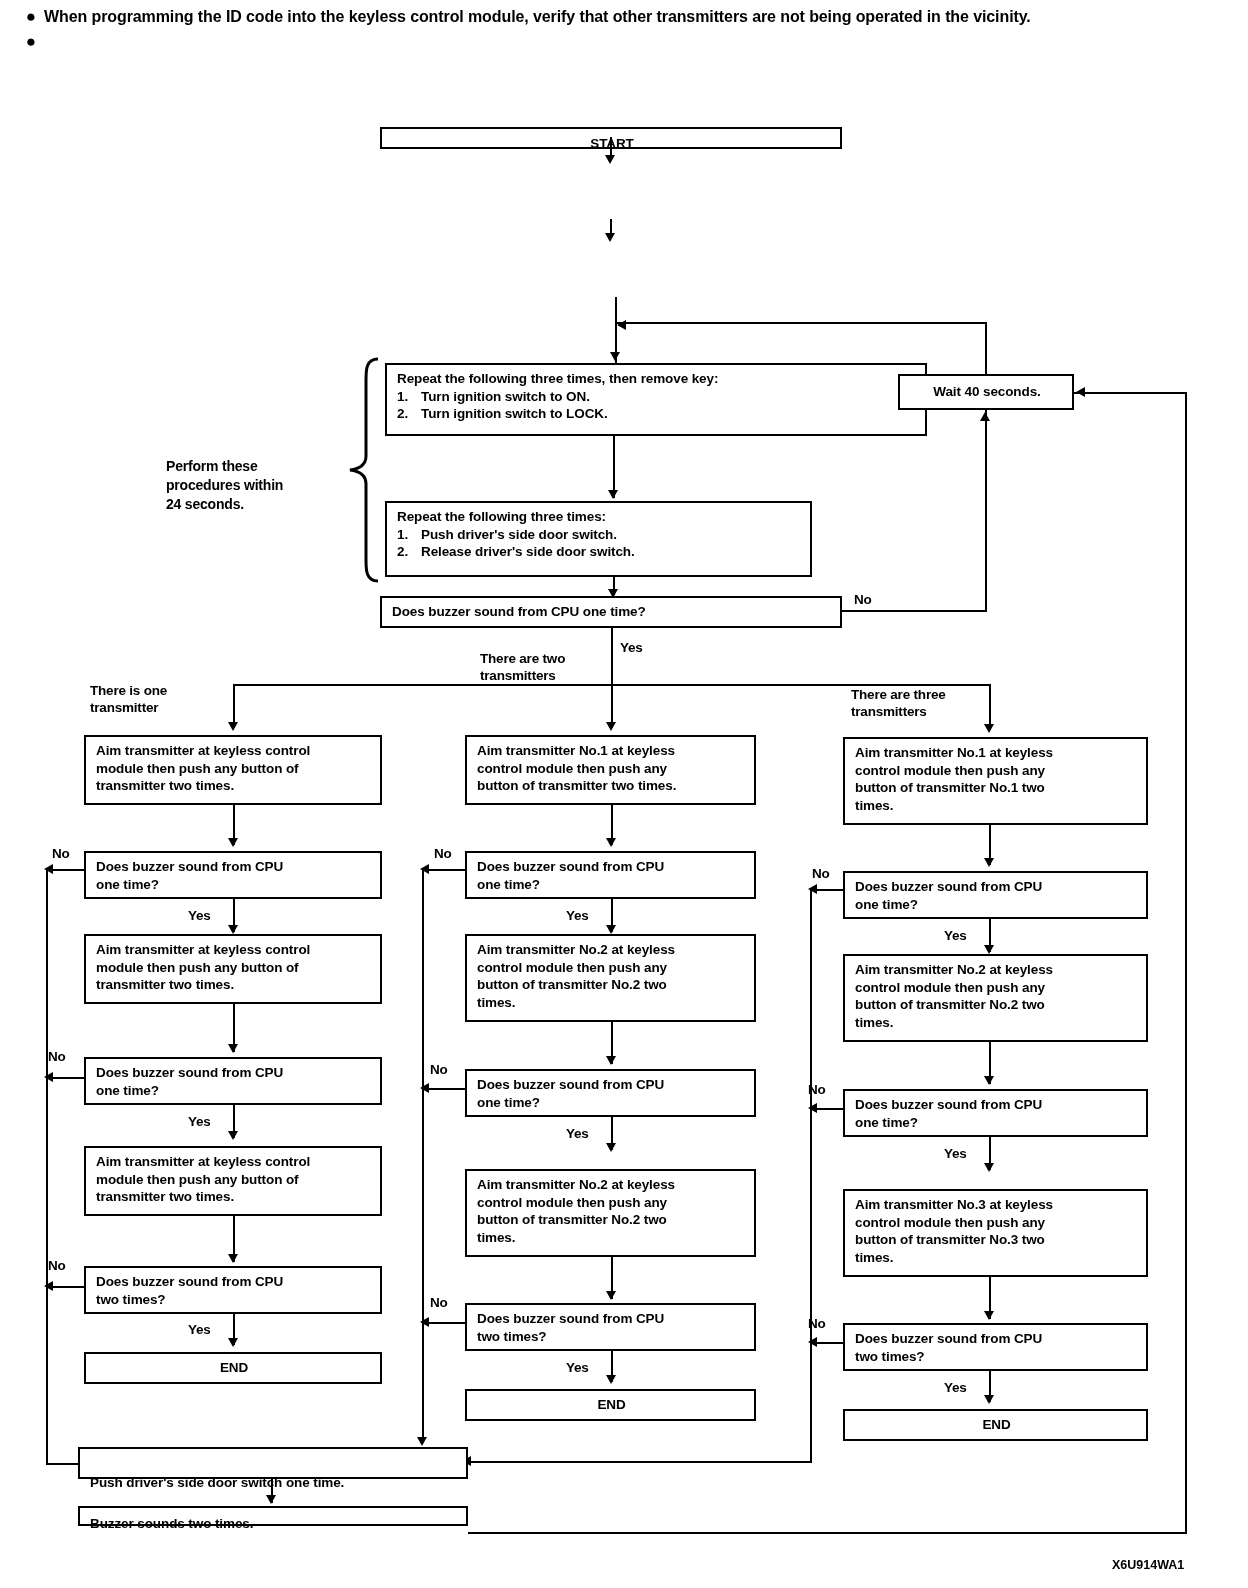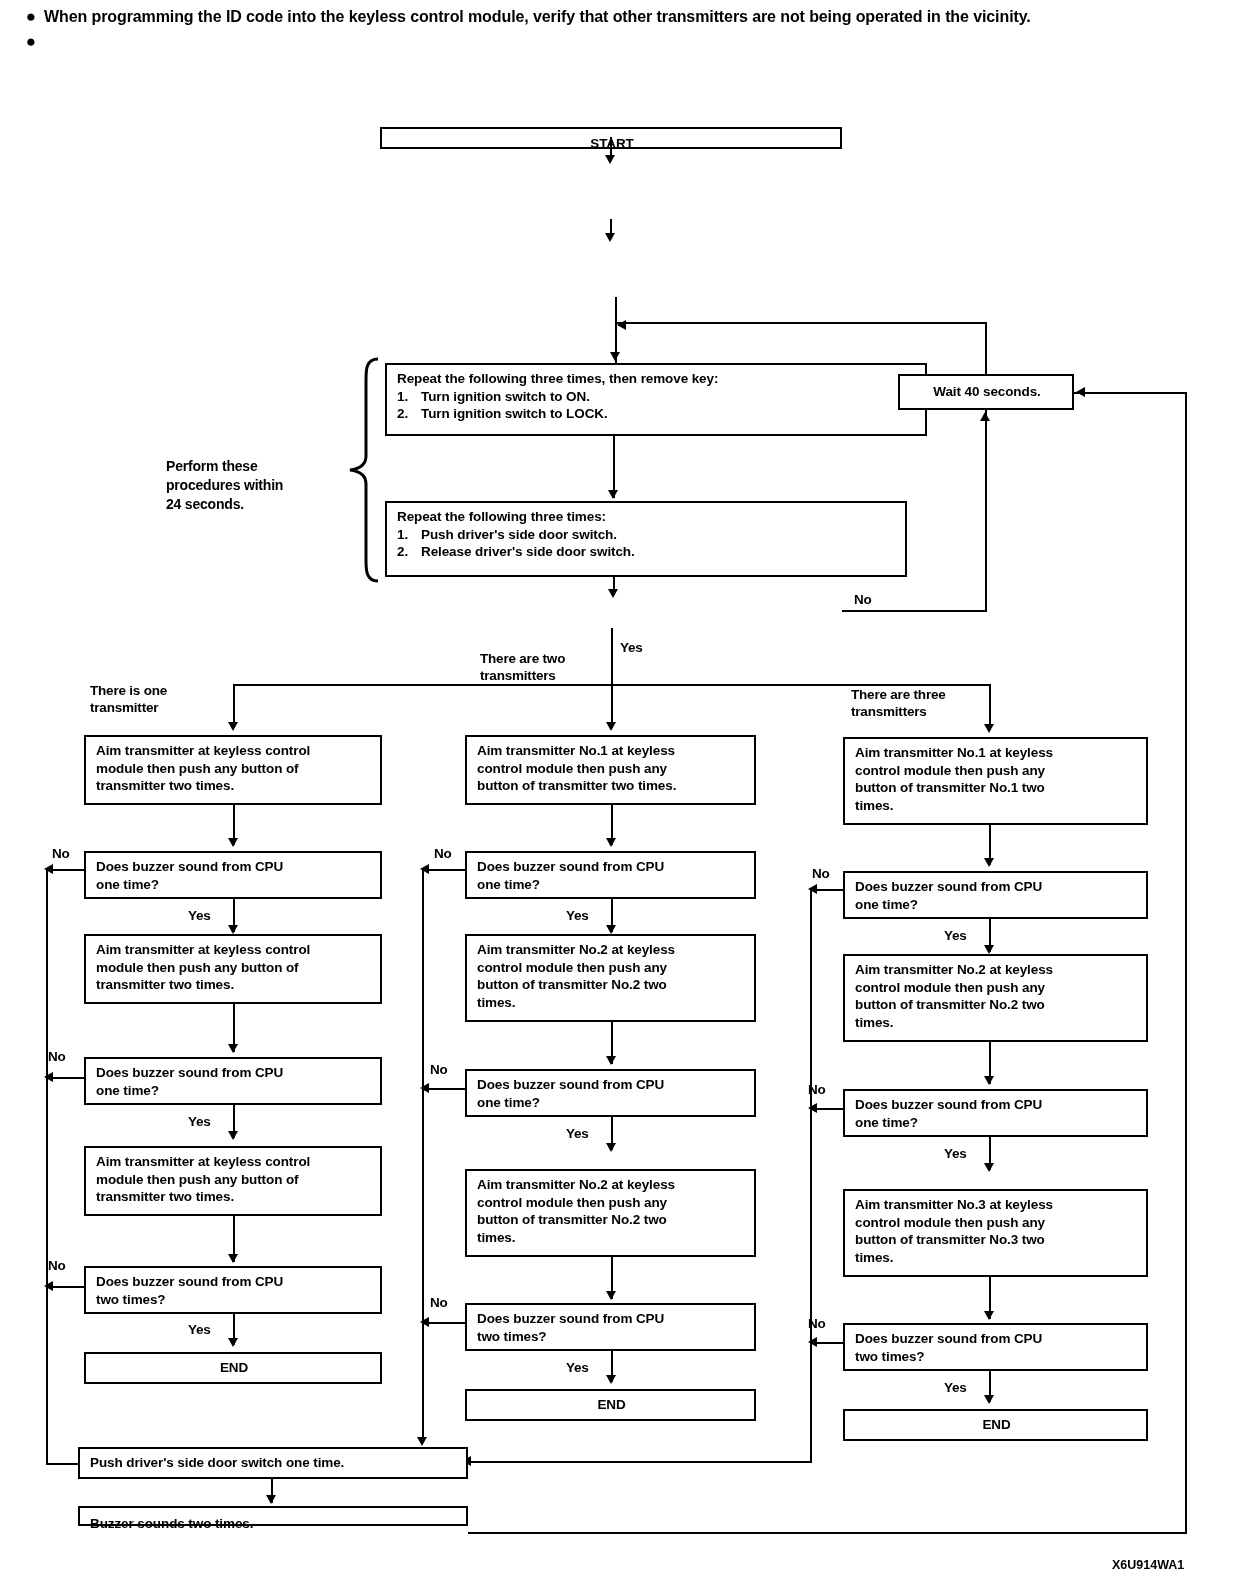--- a/index.html
+++ b/index.html
@@ -74,21 +74,21 @@
     <div class="pad">
       <div class="ln">Repeat the following three times, then remove key:</div>
       <div class="ln"><span class="num">1.</span><span>Turn ignition switch to ON.</span></div>
       <div class="ln"><span class="num">2.</span><span>Turn ignition switch to LOCK.</span></div>
     </div>
   </div>
 
   <div class="v" style="left:613px;top:436px;height:62px;"></div>
   <div class="arr arr-d" style="left:608px;top:490px;"></div>
 
-  <div class="box" style="left:385px;top:501px;width:522px;height:76px;">
+  <div class="box" style="left:385px;top:501px;width:427px;height:76px;">
     <div class="pad">
       <div class="ln">Repeat the following three times:</div>
       <div class="ln"><span class="num">1.</span><span>Push driver's side door switch.</span></div>
       <div class="ln"><span class="num">2.</span><span>Release driver's side door switch.</span></div>
     </div>
   </div>
 
   <svg class="brace" width="38" height="230" viewBox="0 0 38 230" style="left:344px;top:356px;">
     <path d="M34 3 C22 3 22 14 22 24 L22 100 C22 110 14 113 6 114 C14 115 22 118 22 128 L22 204 C22 214 22 225 34 225" fill="none" stroke="#000" stroke-width="3"></path>
   </svg>
@@ -109,20 +109,23 @@
   <div class="arr arr-u" style="left:980px;top:412px;"></div>
   <div class="h" style="left:842px;top:610px;width:145px;"></div>
 
   <div class="h" style="left:1074px;top:392px;width:113px;"></div>
   <div class="arr arr-l" style="left:1076px;top:387px;"></div>
   <div class="v" style="left:1185px;top:392px;height:1140px;"></div>
 
   <div class="v" style="left:613px;top:577px;height:18px;"></div>
   <div class="arr arr-d" style="left:608px;top:589px;"></div>
 
+  <div class="box" style="left:380px;top:596px;width:462px;height:32px;">
+    <div class="pad" style="padding-top:5px;"><span class="ln">Does buzzer sound from CPU one time?</span></div>
+  </div>
   <div class="lbl" style="left:854px;top:592px;">No</div>
   <div class="lbl" style="left:620px;top:640px;">Yes</div>
 
   <div class="v" style="left:611px;top:628px;height:58px;"></div>
   <div class="h" style="left:233px;top:684px;width:758px;"></div>
 
   <div class="colhead" style="left:90px;top:682px;width:170px;">
     <div>There is one</div>
     <div>transmitter</div>
   </div>
@@ -371,21 +374,21 @@
 
   <div class="box center" style="left:843px;top:1409px;width:305px;height:32px;">
     <div class="pad" style="padding-top:5px;"><span class="ln">END</span></div>
   </div>
 
   <div class="v" style="left:810px;top:889px;height:574px;"></div>
   <div class="h" style="left:466px;top:1461px;width:346px;"></div>
   <div class="arr arr-l" style="left:462px;top:1456px;"></div>
 
   <div class="box" style="left:78px;top:1447px;width:390px;height:32px;">
-    <div class="pad" style="padding-top:5px;"><span class="ln">Push driver's side door switch one time.</span></div>
+    <div class="pad" style="padding-top:5px;margin-top:20px;"><span class="ln">Push driver's side door switch one time.</span></div>
   </div>
   <div class="v" style="left:271px;top:1479px;height:24px;"></div>
   <div class="arr arr-d" style="left:266px;top:1495px;"></div>
 
   <div class="box" style="left:78px;top:1506px;width:390px;height:20px;">
     <div class="pad" style="padding-top:7px;"><span class="ln">Buzzer sounds two times.</span></div>
   </div>
 
   <div class="h" style="left:468px;top:1532px;width:719px;"></div>
 

